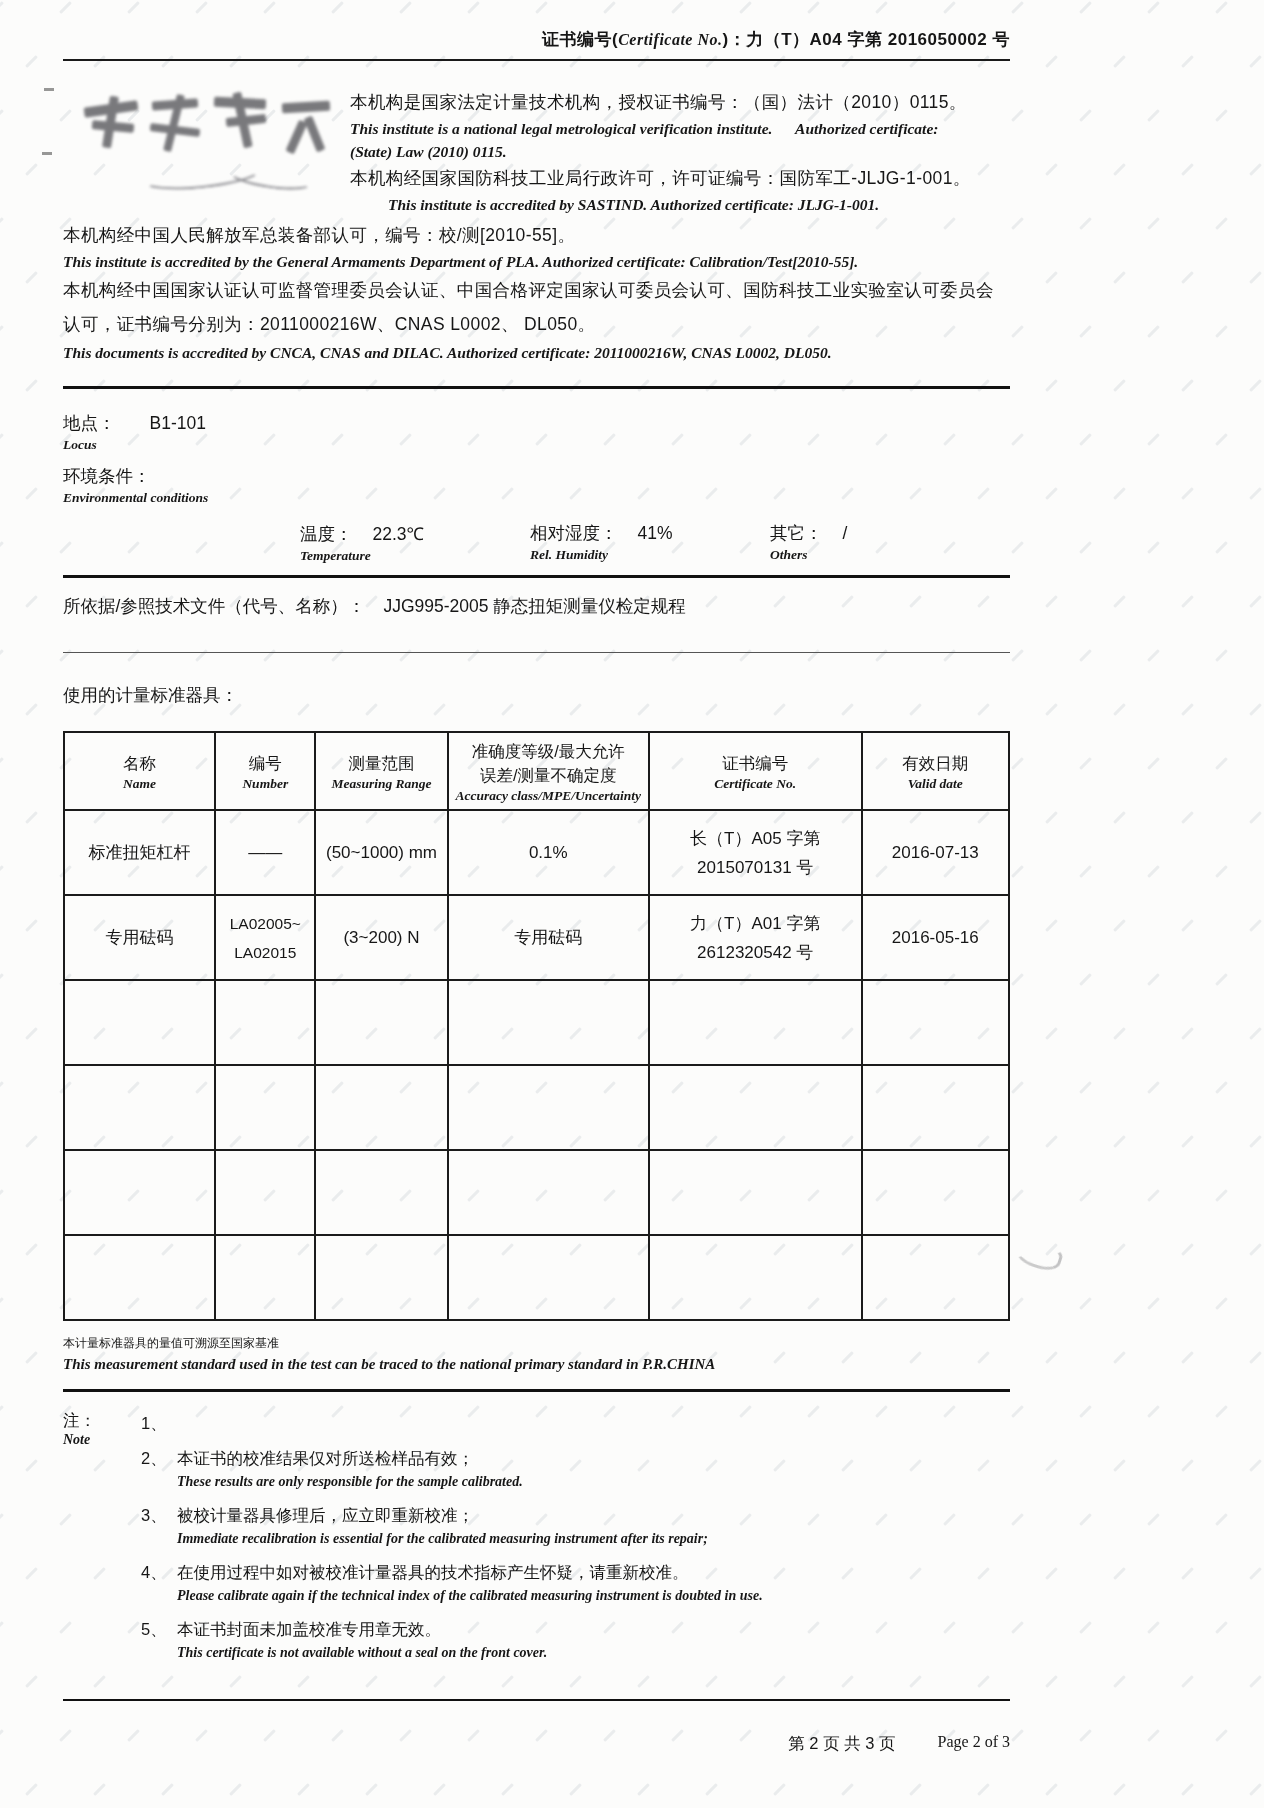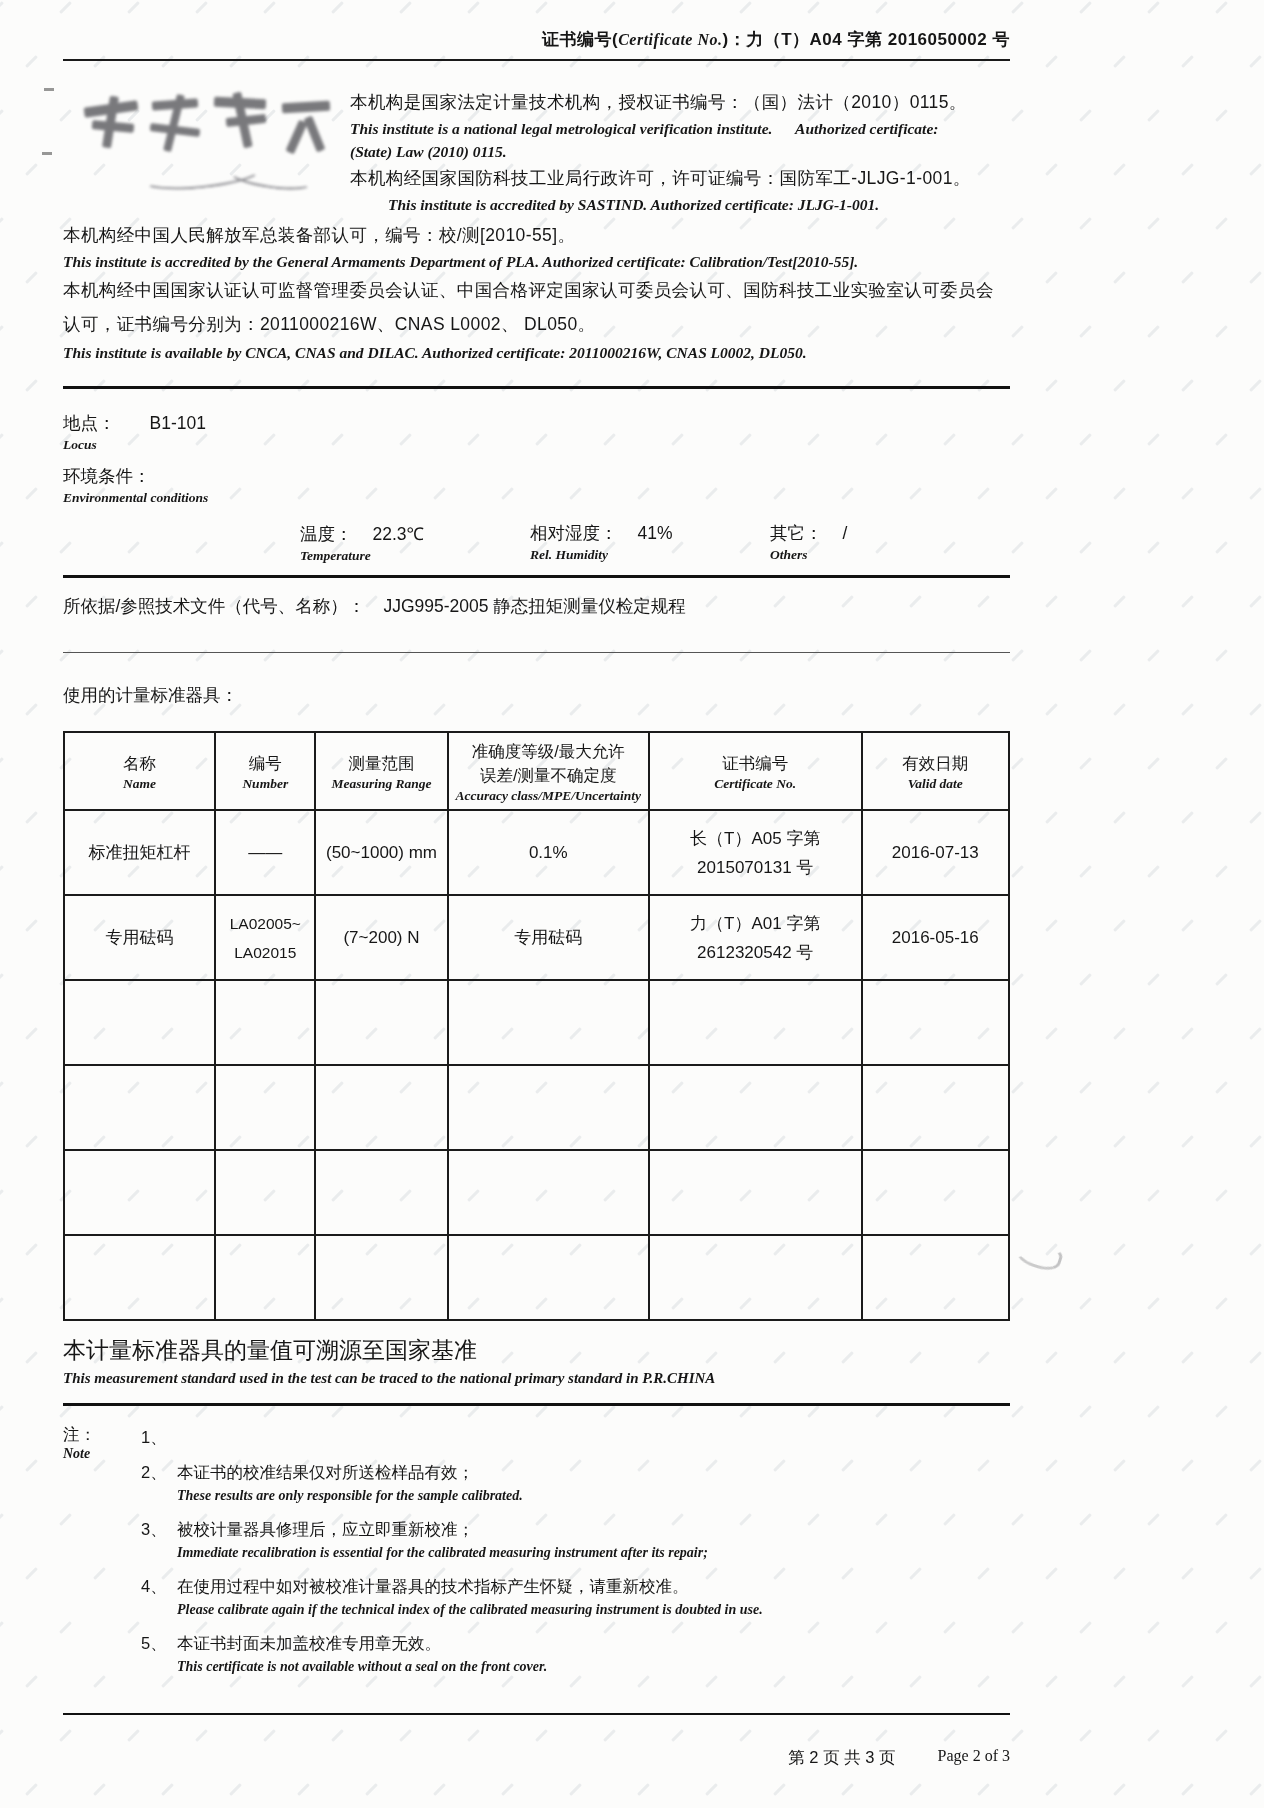--- a/index.html
+++ b/index.html
@@ -63,21 +63,21 @@
     border:2px solid #1b1b1b; text-align:center; vertical-align:middle;
     font-weight:normal; padding:4px 6px;
   }
   table.std th { height:78px; }
   table.std td { height:85px; font-size:17px; }
   .th-zh { font-size:16.5px; line-height:24px; white-space:pre-line; }
   .th-en { font-size:13.5px; line-height:17px; }
   .pre { white-space:pre-line; line-height:29px; }
   .c0{width:16%;} .c1{width:10.6%;} .c2{width:14%;} .c3{width:21.3%;} .c4{width:22.5%;} .c5{width:15.6%;}
 
-  .trace { margin-top:14px; font-size:23px; }
+  .trace { margin-top:14px; font-size:12px; }
   .trace-en { font-size:15px; margin-top:4px; }
 
   
   .notes { margin-top:18px; display:flex; }
   .note-label { width:78px; font-size:16.5px; }
   .note-label .en { font-size:14px; font-style:italic; }
   .note-items { flex:1; }
   .note-item { display:flex; margin-bottom:9px; }
   .note-num { width:36px; font-size:16.5px; line-height:26px; }
   .note-body .zh-n { font-size:16.5px; line-height:26px; }
@@ -774,21 +774,21 @@
       <div class="en-line en">This institute is a national legal metrological verification institute.      Authorized certificate:
 (State) Law (2010) 0115.</div>
       <div class="zh-line">本机构经国家国防科技工业局行政许可，许可证编号：国防军工-JLJG-1-001。</div>
       <div class="en-line en" style="padding-left:38px;">This institute is accredited by SASTIND. Authorized certificate: JLJG-1-001.</div>
     </div>
 
     <div class="full-block">
       <div class="zh-line">本机构经中国人民解放军总装备部认可，编号：校/测[2010-55]。</div>
       <div class="en-line en">This institute is accredited by the General Armaments Department of PLA. Authorized certificate: Calibration/Test[2010-55].</div>
       <div class="zh-line" style="line-height:34px;">本机构经中国国家认证认可监督管理委员会认证、中国合格评定国家认可委员会认可、国防科技工业实验室认可委员会认可，证书编号分别为：2011000216W、CNAS L0002、 DL050。</div>
-      <div class="en-line en">This institute is available by CNCA, CNAS and DILAC. Authorized certificate: 2011000216W, CNAS L0002, DL050.</div>
+      <div class="en-line en">This documents is accredited by CNCA, CNAS and DILAC. Authorized certificate: 2011000216W, CNAS L0002, DL050.</div>
     </div>
 
     <hr class="rule rule-heavy" style="margin-top:22px;">
 
     <div class="loc-row">
       <span>地点：</span><span class="loc-val">B1-101</span>
     </div>
     <div class="sub-en en">Locus</div>
 
     <div class="loc-row" style="margin-top:10px;">
@@ -872,21 +872,21 @@
           <td class="pre">(50~1000) mm</td>
           <td class="pre">0.1%</td>
           <td class="pre">长（T）A05 字第
 2015070131 号</td>
           <td class="pre">2016-07-13</td>
         </tr>
         <tr>
           <td class="pre">专用砝码</td>
           <td class="pre" style="font-size:15.5px;">LA02005~
 LA02015</td>
-          <td class="pre">(7~200) N</td>
+          <td class="pre">(3~200) N</td>
           <td class="pre">专用砝码</td>
           <td class="pre">力（T）A01 字第
 2612320542 号</td>
           <td class="pre">2016-05-16</td>
         </tr>
         <tr>
           <td></td>
           <td></td>
           <td></td>
           <td></td>

